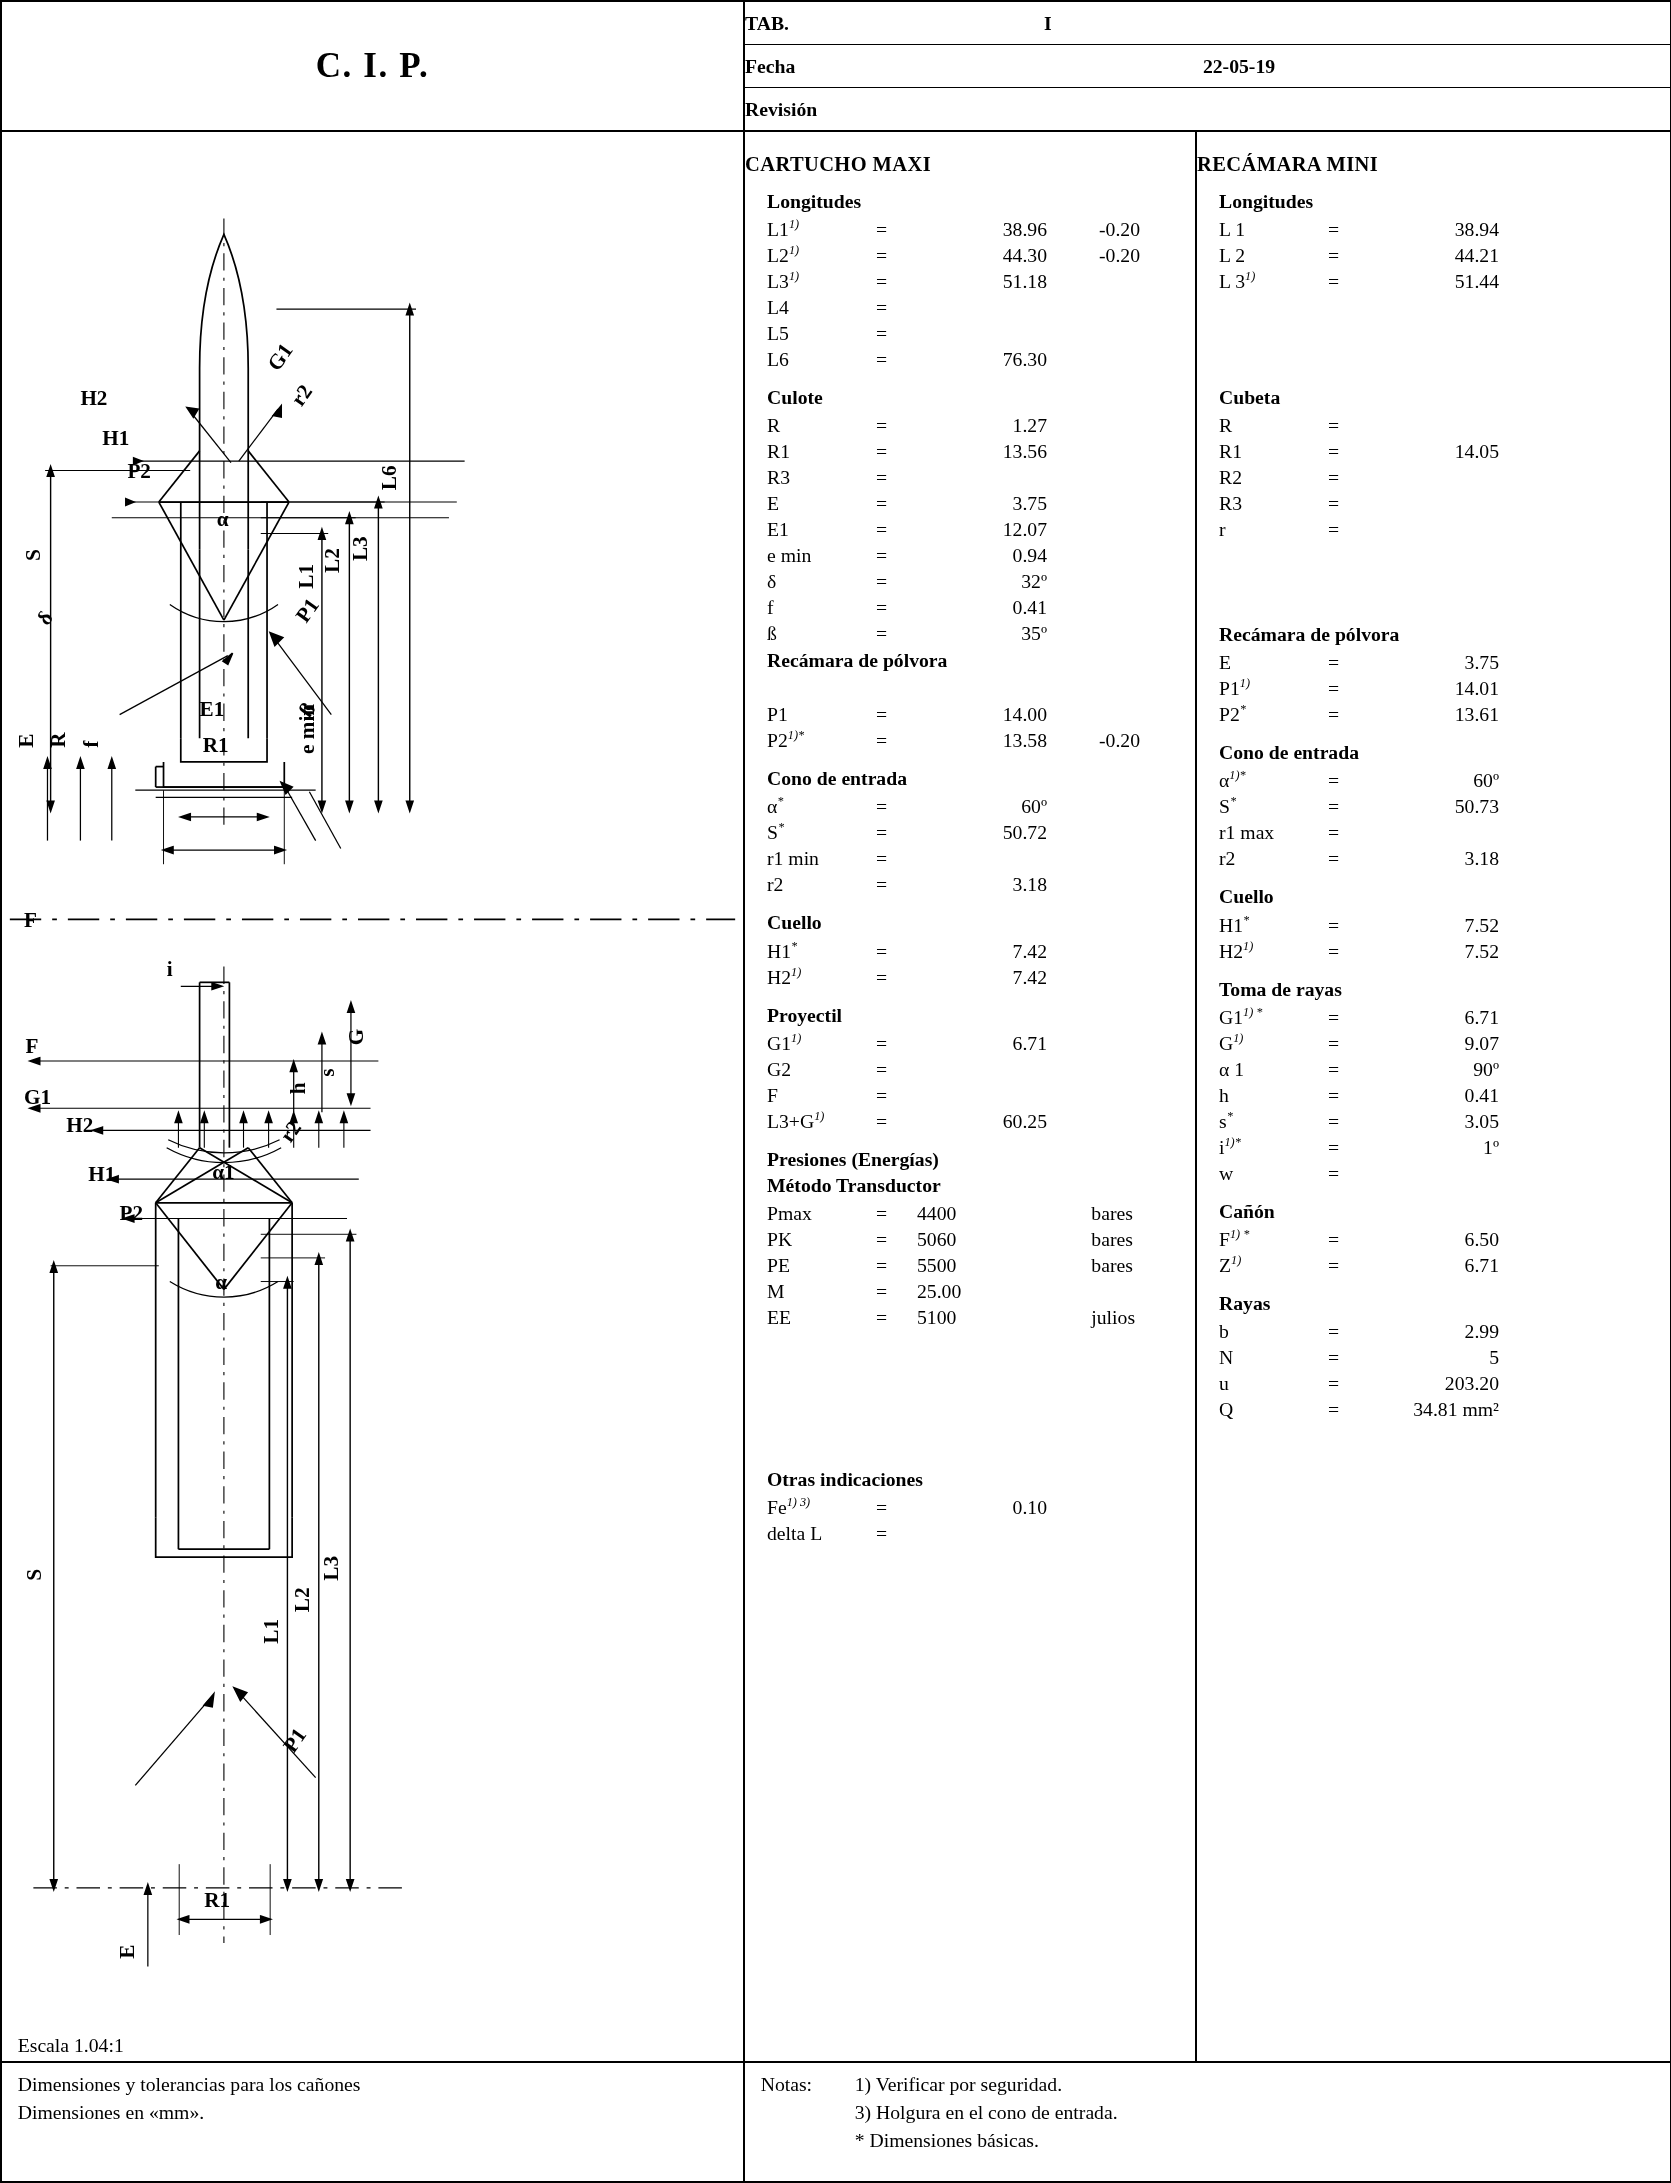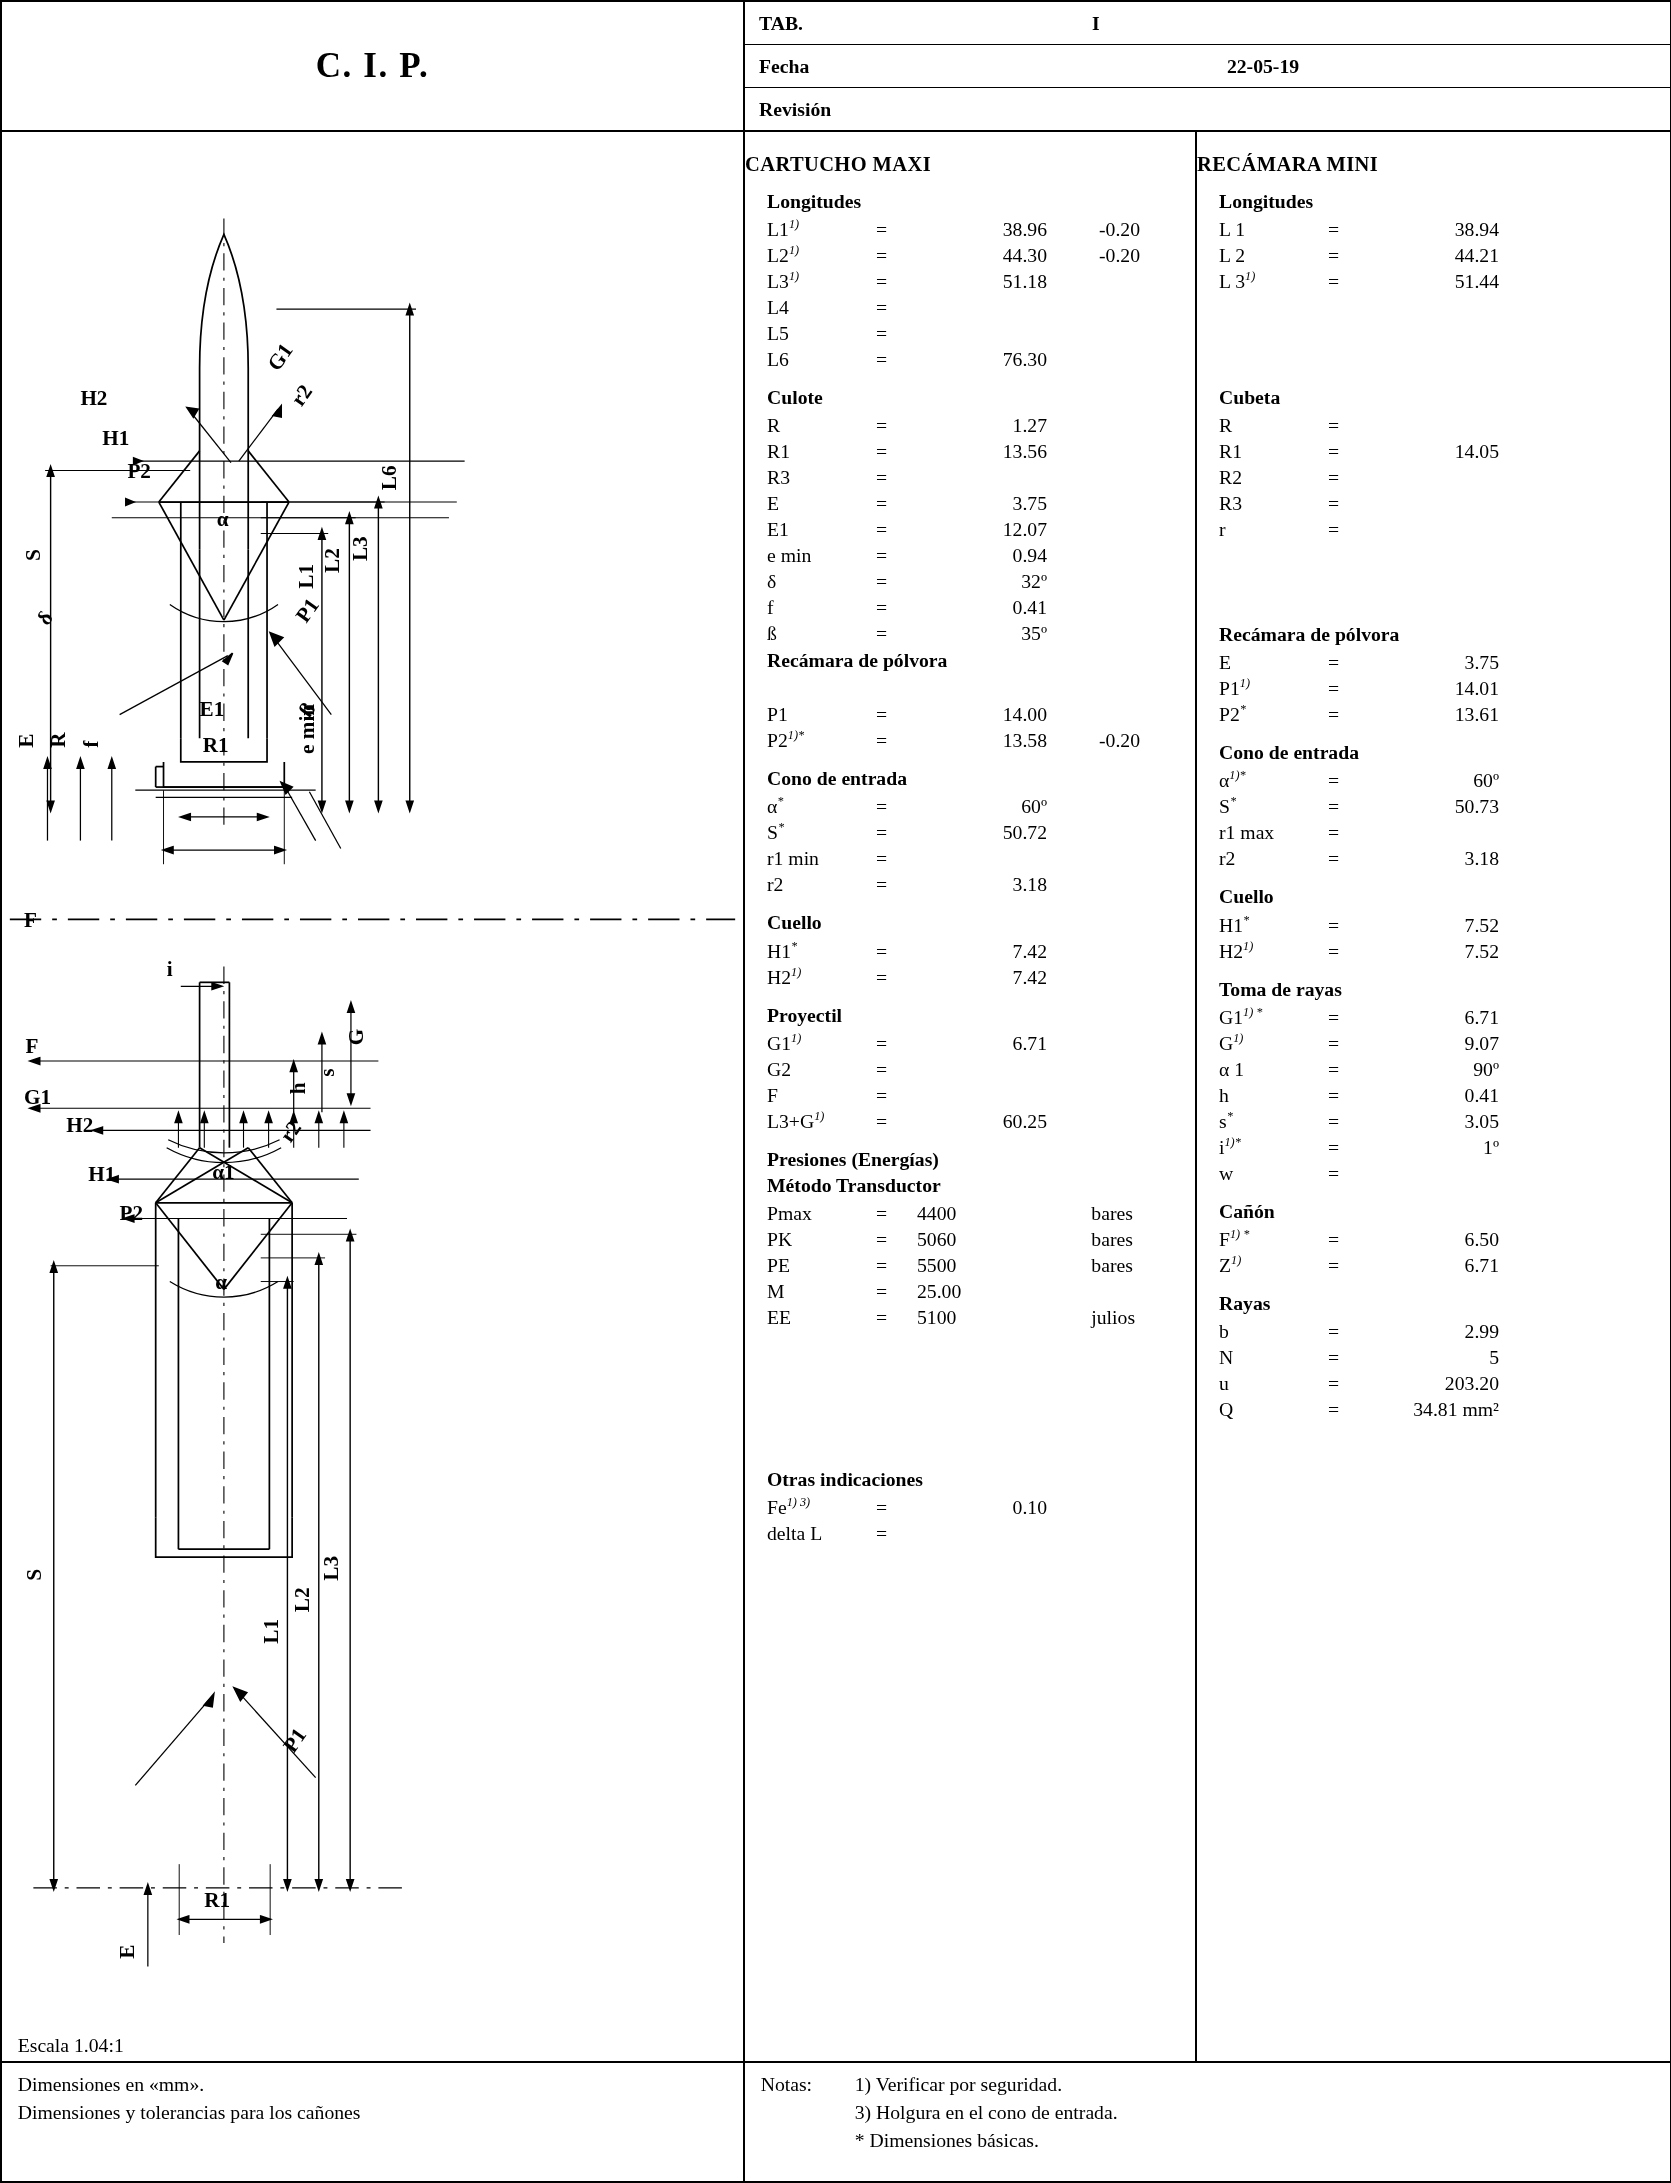--- a/index.html
+++ b/index.html
@@ -57,24 +57,22 @@
   .hdr-right {
     flex: 1;
     display: flex;
     flex-direction: column;
   }
   .hdr-row {
     flex: 1;
     display: flex;
     align-items: center;
     border-bottom: 1.6px solid #000;
-    padding-left: 14px;
     font-weight: bold;
     font-size: 19.7px;
-    gap: 34px;
   }
   .hdr-row:last-child { border-bottom: none; }
   .hdr-row .k { width: 157px; }
   .hdr-row .v { flex: 1; text-align: center; padding-right: 94px;}
   .hdr-row.tab .v { text-align: left; padding-left: 142px; }
   
   .main {
     flex: 1;
     display: flex;
     border-bottom: 2.4px solid #000;
@@ -853,22 +851,22 @@
             <span class="lbl"><span>Q</span><sup></sup></span>
             <span class="eq">=</span>
             <span class="val">34.81 mm²</span>
           </div>
       </div>
     </div>
   </div>
 
   <div class="footer">
     <div class="foot-left">
+      <div>Dimensiones y tolerancias para los cañones</div>
       <div>Dimensiones en «mm».</div>
-      <div>Dimensiones y tolerancias para los cañones</div>
     </div>
     <div class="foot-right">
       <div class="notes-lbl">Notas:</div>
       <div class="notes-body">
         <div>1) Verificar por seguridad.</div>
         <div>3) Holgura en el cono de entrada.</div>
         <div>*  Dimensiones básicas.</div>
       </div>
     </div>
   </div>

